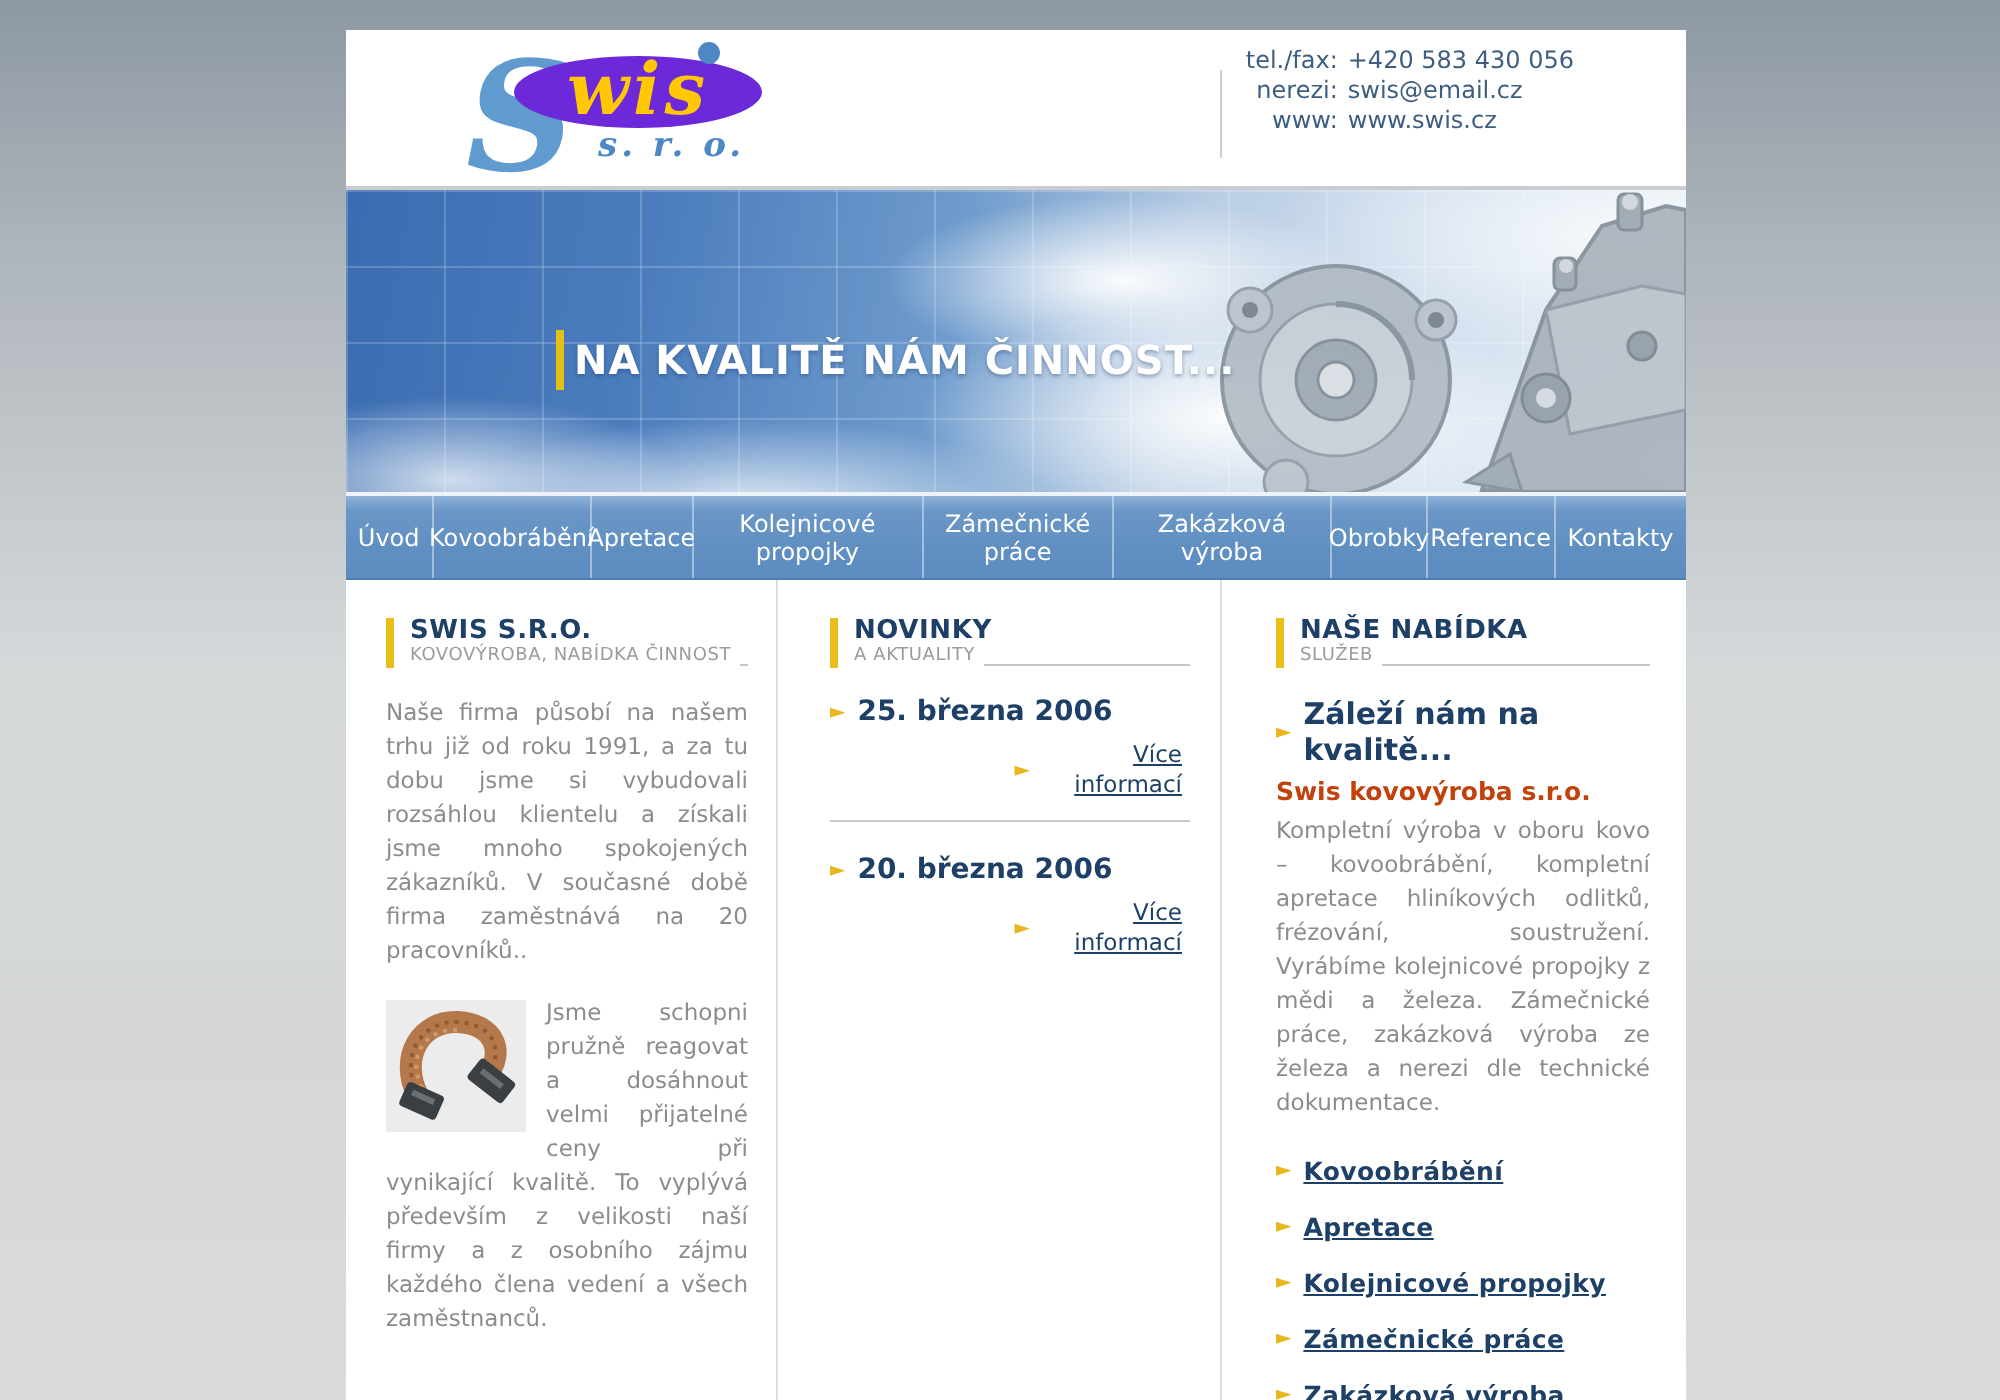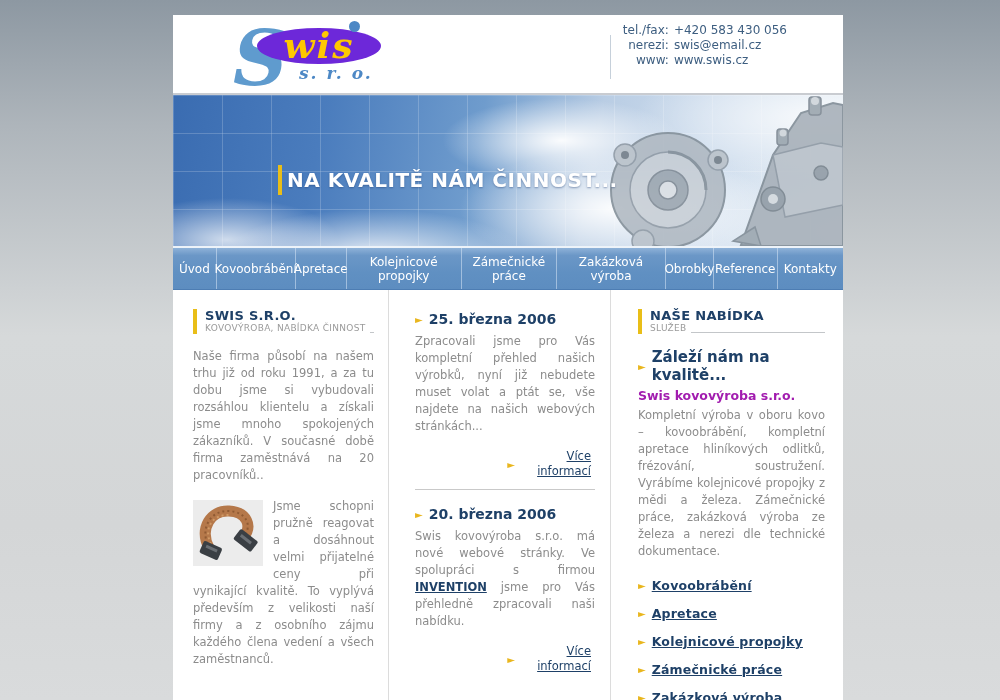--- a/index.html
+++ b/index.html
@@ -72,21 +72,21 @@
   .arrow{color:#e9b61e;font-size:10px;margin-right:6px;}
 
   .news-date{display:flex;align-items:center;color:#1e4067;font-weight:bold;font-size:14px;margin:2px 0 6px 0;}
   .more-row{display:flex;justify-content:flex-end;align-items:center;margin:6px 4px 10px 0;}
   .more-link{display:inline-block;width:70px;text-align:right;color:#1e4067;font-size:11.5px;line-height:15px;
     text-decoration:underline;cursor:pointer;}
   .news-sep{border-bottom:1px solid #c9c9c9;margin:4px 0 16px 0;}
   .inline-link{color:#1e4067;font-weight:bold;text-decoration:underline;cursor:pointer;}
 
   .offer-headline{display:flex;align-items:center;color:#1e4067;font-weight:bold;font-size:15px;margin:2px 0 4px 0;}
-  .offer-subhead{color:#a21caf;font-weight:bold;font-size:12.5px;margin-bottom:4px;}
+  .offer-subhead{color:#c2410c;font-weight:bold;font-size:12.5px;margin-bottom:4px;}
   .service-list{margin-top:18px;}
   .service-row{display:flex;align-items:center;margin-bottom:13px;}
   .service-link{color:#1e4067;font-weight:bold;font-size:12.5px;text-decoration:underline;cursor:pointer;letter-spacing:0.2px;}
 
   .photo{float:left;width:70px;height:66px;background:#ececec;margin:2px 10px 4px 0;}
 </style>
 </head>
 <body>
 
 <div class="page">
@@ -184,41 +184,46 @@
           <rect x="42" y="34" width="22" height="13" rx="2" fill="#3a3f44" transform="rotate(38 53 40)"></rect>
           <rect x="12" y="47" width="12" height="3" fill="#6a6f74" transform="rotate(24 18 50)"></rect>
           <rect x="46" y="38" width="13" height="3" fill="#6a6f74" transform="rotate(38 53 40)"></rect>
         </svg>
         <p class="body-text">Jsme schopni pružně reagovat a dosáhnout velmi přijatelné ceny při vynikající kvalitě. To vyplývá především z velikosti naší firmy a z osobního zájmu každého člena vedení a všech zaměstnanců.</p>
       </div>
 
     </div>
 
     <div class="col col2">
+      <div class="sec-head">
+        <div class="sec-title">NOVINKY</div>
+        <div class="sec-sub">
+          <span>A AKTUALITY</span>
+          <span class="rule"></span>
+        </div>
+      </div>
 
       <div>
         <div class="news-date">
           <span class="arrow">►</span>
           <span>25. března 2006</span>
         </div>
-        <p class="body-text">Zpracovali jsme pro Vás kompletní přehled našich výrobků, nyní již nebudete muset volat a ptát se, vše najdete na našich webových stránkách...</p>
         <div class="more-row">
           <span class="arrow">►</span>
           <a class="more-link">Více informací</a>
         </div>
       </div>
 
       <div class="news-sep"></div>
 
       <div>
         <div class="news-date">
           <span class="arrow">►</span>
           <span>20. března 2006</span>
         </div>
-        <p class="body-text"><span>Swis kovovýroba s.r.o. má nové webové stránky. Ve spolupráci s firmou </span><a class="inline-link">INVENTION</a><span> jsme pro Vás přehledně zpracovali naši nabídku.</span></p>
         <div class="more-row">
           <span class="arrow">►</span>
           <a class="more-link">Více informací</a>
         </div>
       </div>
     </div>
 
     <div class="col col3">
       <div class="sec-head">
         <div class="sec-title">NAŠE NABÍDKA</div>

